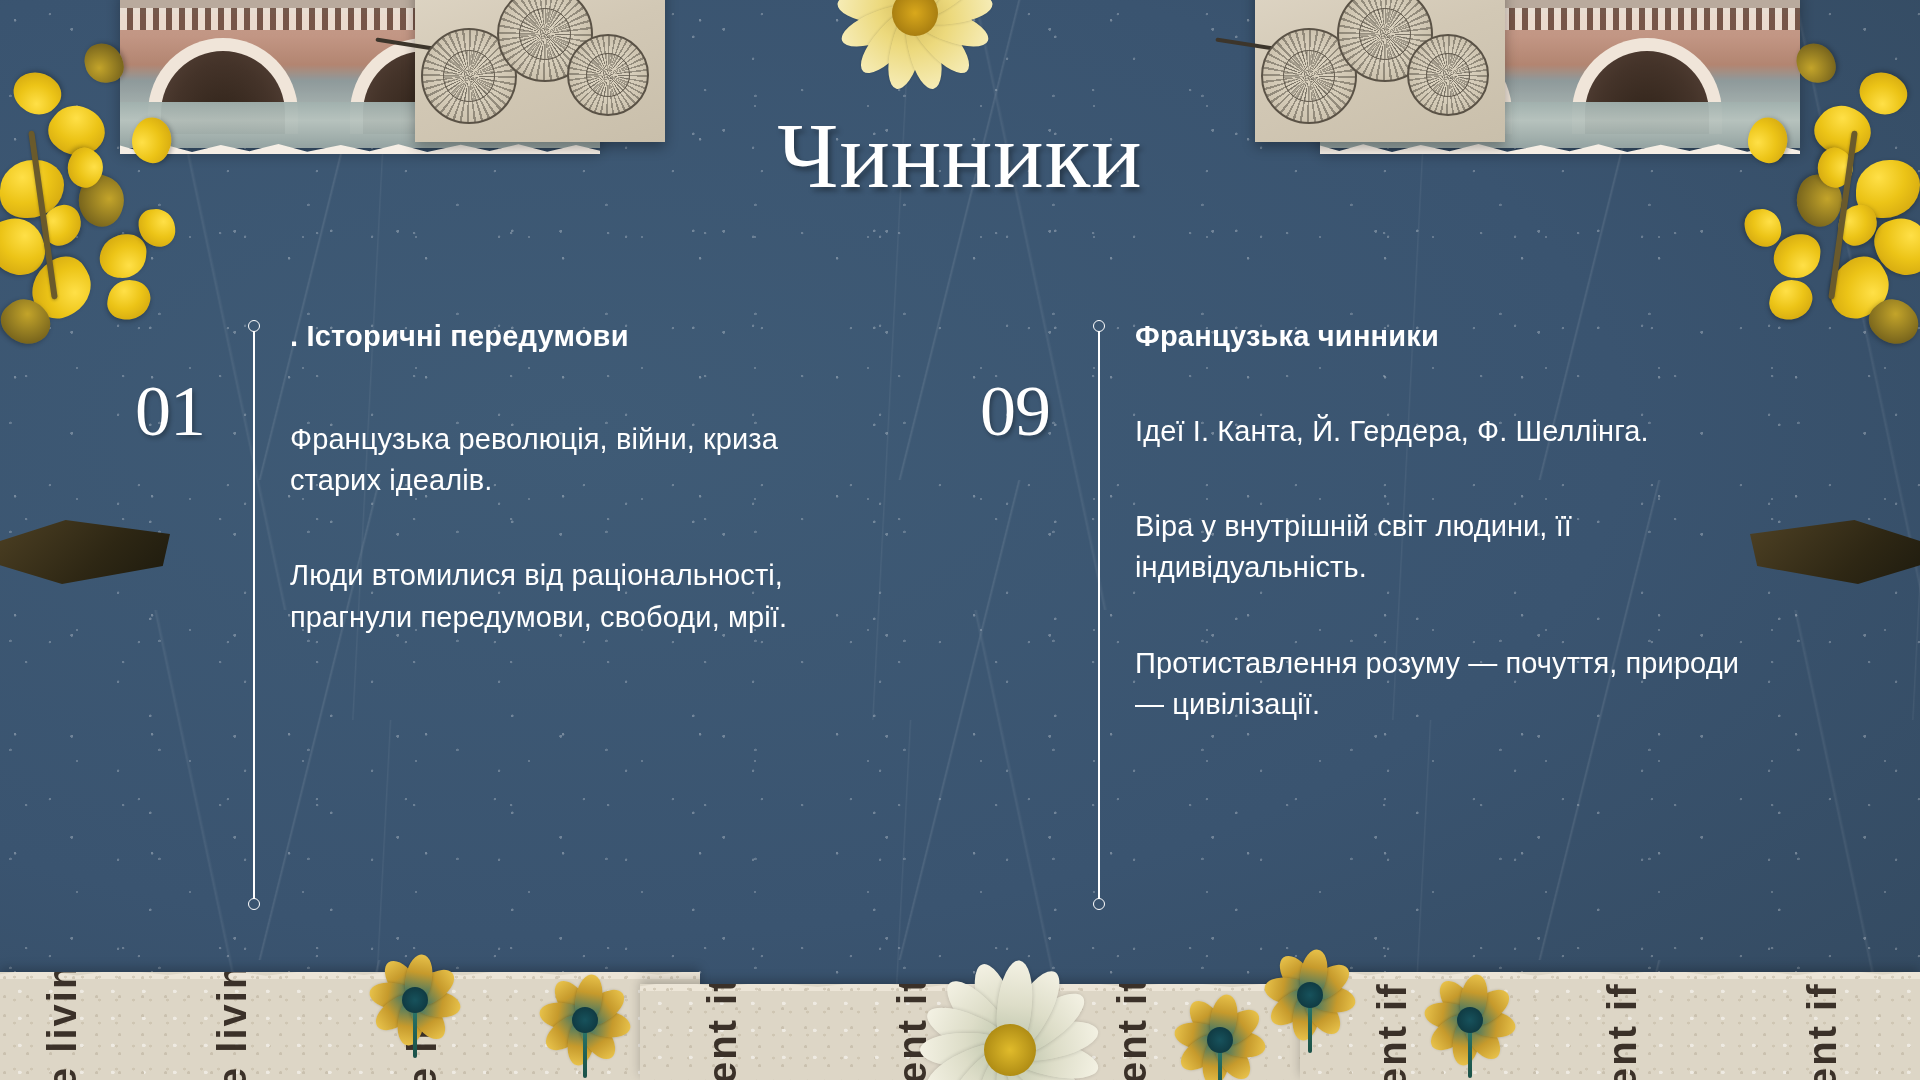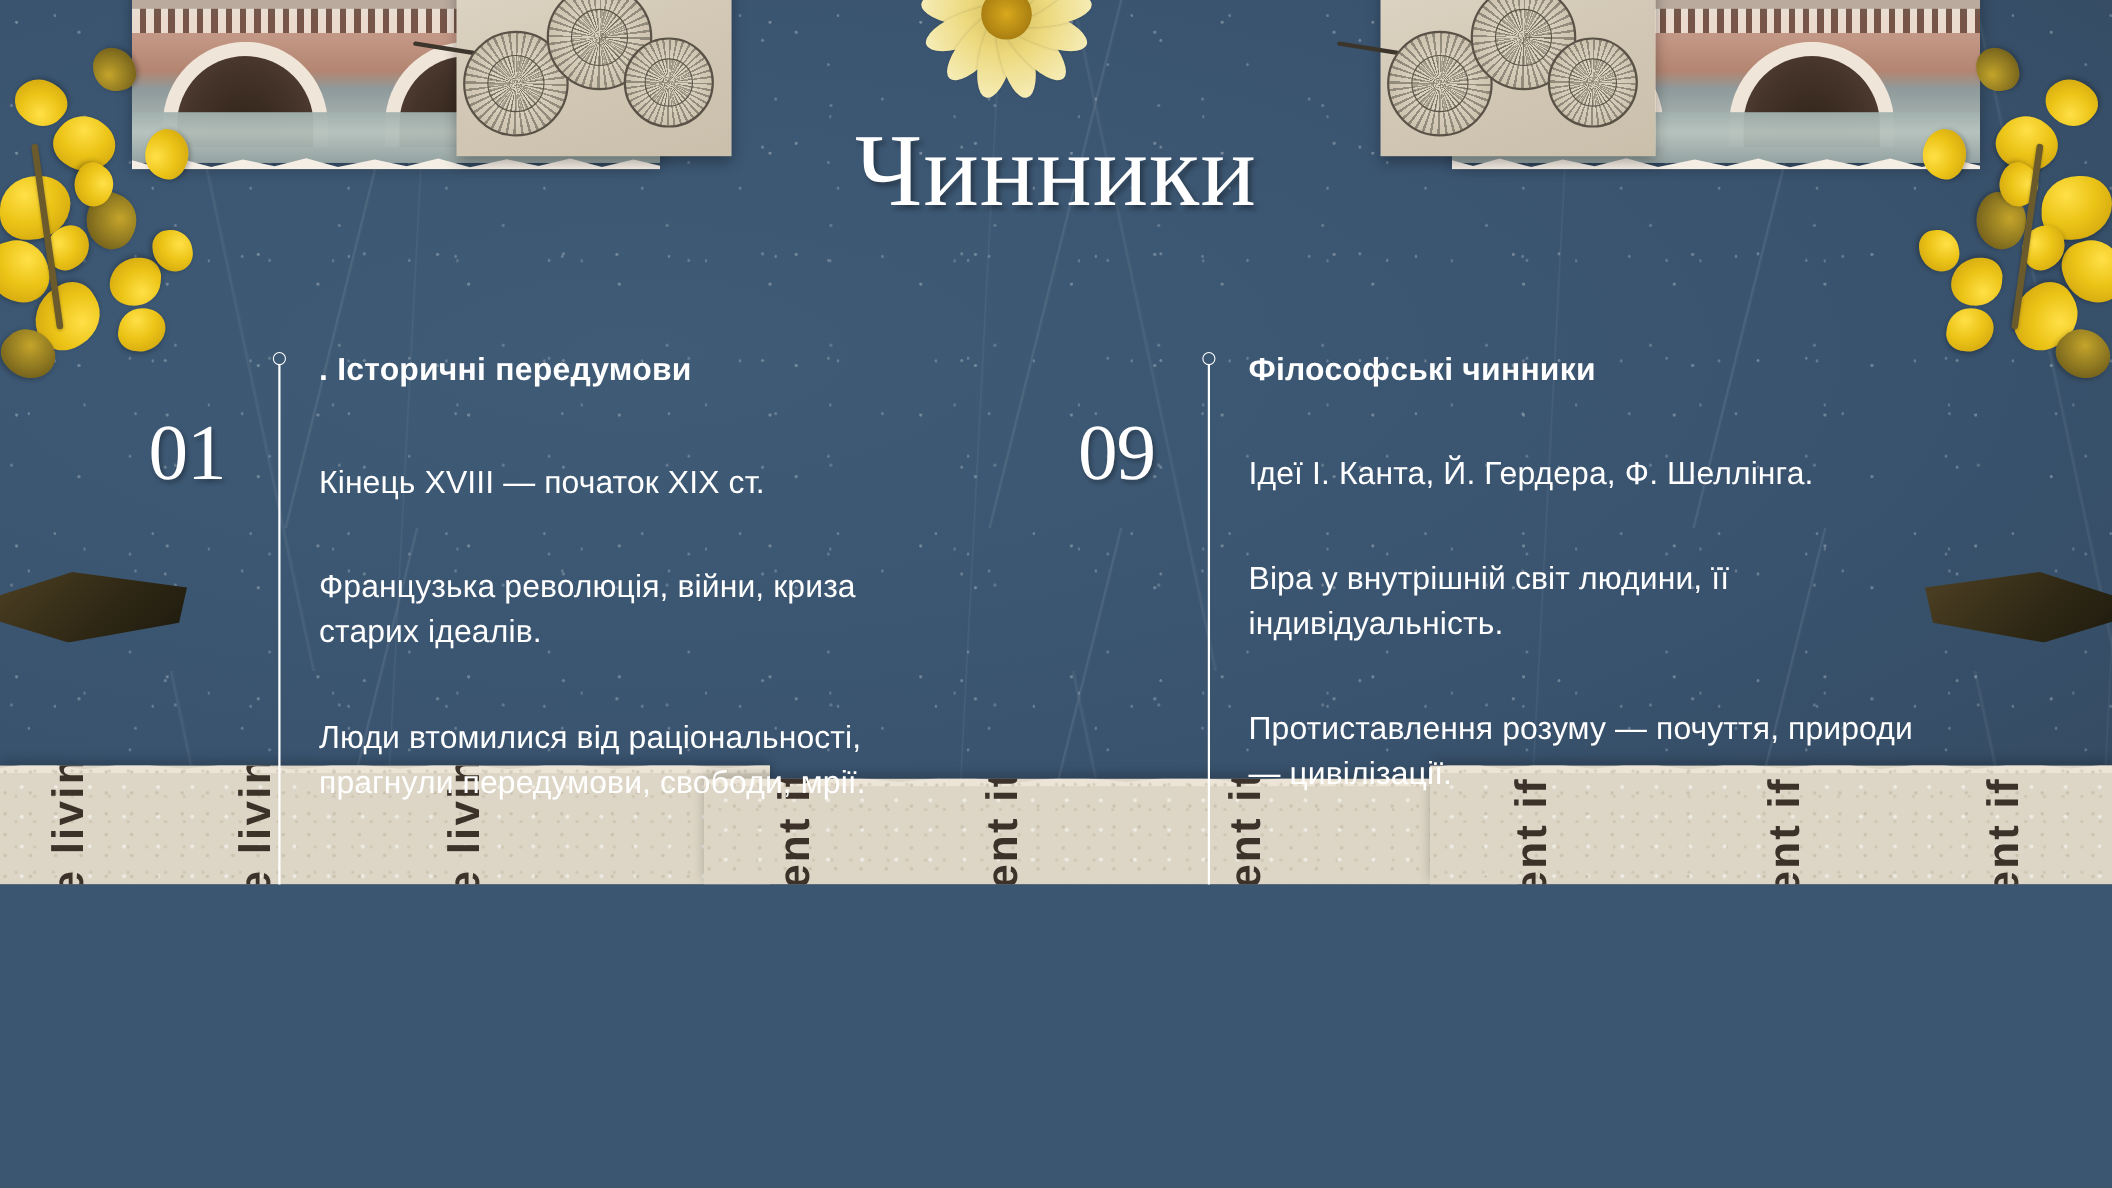--- a/index.html
+++ b/index.html
@@ -2,21 +2,21 @@
 <html><head>
 <meta charset="utf-8">
 <style>
   html,body{margin:0;padding:0;}
   body{
     width:1920px;height:1080px;overflow:hidden;
     font-family:"Liberation Sans",sans-serif;
     background:#3b5670;
   }
   #slide{
-    position:relative;width:1920px;height:804px;overflow:hidden;
+    position:relative;width:1920px;height:1080px;overflow:hidden;
     background:
       radial-gradient(ellipse at 30% 40%, #3f5b76 0%, #3a5470 55%, #33495f 100%);
   }
   
   .speckle{
     position:absolute;inset:0;pointer-events:none;opacity:.55;
     background-image:
       radial-gradient(circle at 11% 17%, rgba(255,255,255,.55) 0 1.1px, transparent 1.6px),
       radial-gradient(circle at 27% 63%, rgba(255,255,255,.45) 0 1px, transparent 1.5px),
       radial-gradient(circle at 44% 29%, rgba(255,255,255,.5) 0 1.2px, transparent 1.7px),
@@ -352,37 +352,36 @@
     <div class="numwrap">
       <div class="num">01</div>
     </div>
     <div class="rule">
       <div class="dot top"></div>
       <div class="line"></div>
       <div class="dot bot"></div>
     </div>
     <div class="body">
       <p class="heading">. Історичні передумови</p>
-      <p class="para">Кінець XVIII — початок XIX ст.</p>
       <p class="para">Французька революція, війни, криза старих ідеалів.</p>
       <p class="para">Люди втомилися від раціональності, прагнули передумови, свободи, мрії.</p>
     </div>
   </div>
 
   <div class="col right">
     <div class="numwrap">
       <div class="num">09</div>
     </div>
     <div class="rule">
       <div class="dot top"></div>
       <div class="line"></div>
       <div class="dot bot"></div>
     </div>
     <div class="body">
-      <p class="heading">Філософські чинники</p>
+      <p class="heading">Французька чинники</p>
       <p class="para">Ідеї І. Канта, Й. Гердера, Ф. Шеллінга.</p>
       <p class="para">Віра у внутрішній світ людини, її індивідуальність.</p>
       <p class="para">Протиставлення розуму — почуття, природи — цивілізації.</p>
     </div>
   </div>
 
   <div class="newsprint np1">
     <div class="torn-top"></div>
     <div class="grit"></div>
     <div class="np-text" style="left:40px;top:118px;">e living by ease t</div>

